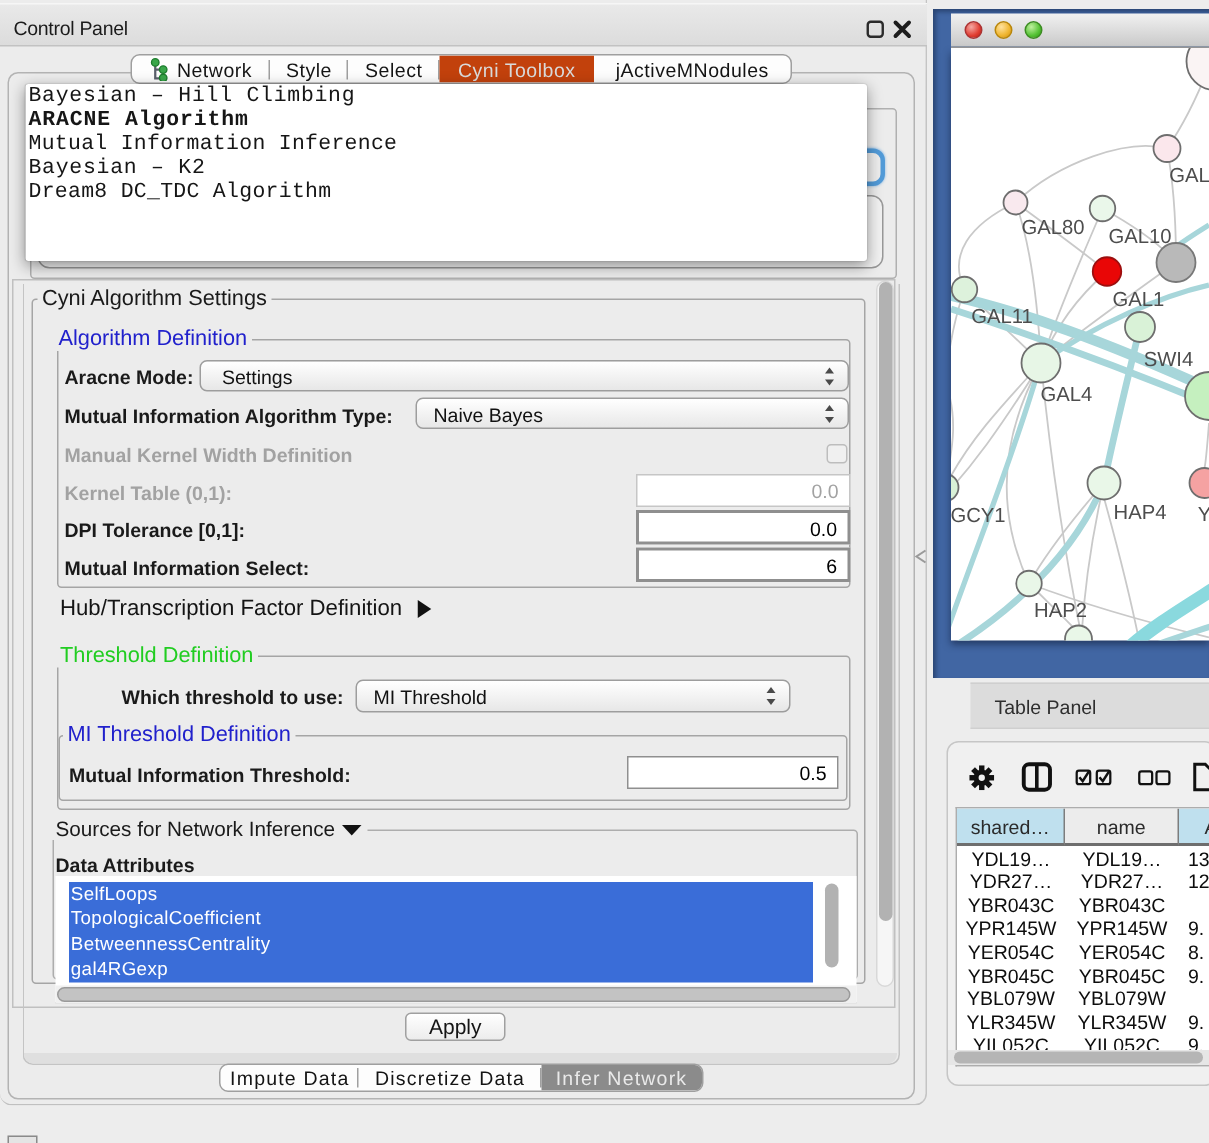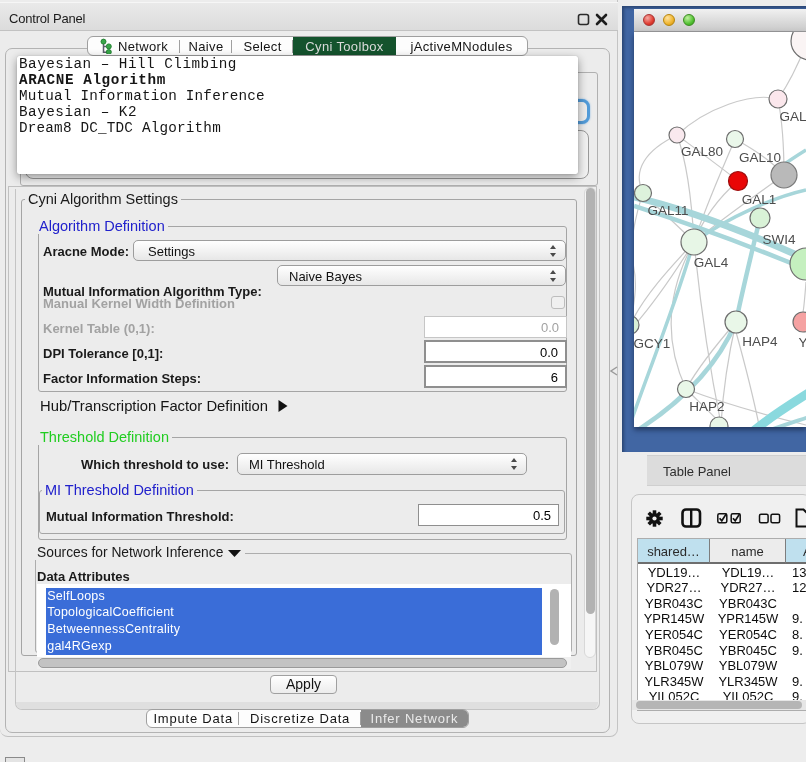--- a/index.html
+++ b/index.html
@@ -19,21 +19,21 @@
 #cpbox { left:5px; top:48px; width:605px; height:685px; border:1px solid #b3b3b3;
   border-radius:7px; background:#ececec; }
 
 
 .seg { position:absolute; display:flex; border:1px solid #9f9f9f; border-radius:6px;
   background:#fdfdfd; overflow:hidden; font-size:13px; color:#141414; }
 .seg div { display:flex; align-items:center; justify-content:center;
   background-image:linear-gradient(#a0a0a0,#a0a0a0); background-size:1px 13px;
   background-position:right center; background-repeat:no-repeat; }
 .seg div:last-child { background-image:none; }
-.seg .sel { background:#14532d; color:#dadada; }
+.seg .sel { background:#c2410c; color:#dadada; }
 #toptabs { left:87px; top:36px; width:441px; height:20px; letter-spacing:0.35px; }
 
 
 .grp { position:absolute; border:1px solid #a5a5a5; border-radius:3px; }
 .grp .lbl { position:absolute; top:-9px; left:3px; background:#ececec; padding:0 3px;
   font-size:14.5px; white-space:nowrap; }
 .blue { color:#2121cc; }
 .green { color:#21cd21; }
 .bold { font-weight:bold; }
 .lab { position:absolute; font-size:13px; font-weight:bold; color:#1a1a1a; white-space:nowrap; }
@@ -114,56 +114,56 @@
   <div class="abs" style="left:300px;top:99px;width:290px;height:25px;border:3px solid #529bd8;border-radius:8px;background:#ededed;box-shadow:0 0 2px #7ab1e2"></div>
 
   <div id="toptabs" class="seg abs">
     <div style="width:92px">
       <svg width="13" height="16" viewBox="0 0 13 16" style="margin-right:5px">
         <path d="M3.5 5 V14.2 H6.4 M3.5 8.4 H6.4" stroke="#5a5f6b" stroke-width="1.5" fill="none"></path>
         <circle cx="3.5" cy="3.6" r="2.5" fill="#39a649" stroke="#1e7d2e" stroke-width="0.9"></circle>
         <circle cx="8.8" cy="8.4" r="2.5" fill="#39a649" stroke="#1e7d2e" stroke-width="0.9"></circle>
         <circle cx="8.8" cy="14" r="2.5" fill="#39a649" stroke="#1e7d2e" stroke-width="0.9"></circle>
       </svg>Network</div>
-    <div style="width:52px">Naive</div>
+    <div style="width:52px">Style</div>
     <div style="width:61px">Select</div>
     <div class="sel" style="width:103px">Cyni Toolbox</div>
     <div style="width:131px">jActiveMNodules</div>
   </div>
 
   <div class="grp abs" style="left:21px;top:199px;width:556px;height:457px">
     <span class="lbl" style="color:#1a1a1a">Cyni Algorithm Settings</span>
   </div>
 
   <div class="grp abs" style="left:38px;top:226px;width:529px;height:166px">
     <span class="lbl blue" style="left:-3px">Algorithm Definition</span>
   </div>
   <span class="lab" style="left:43px;top:244px">Aracne Mode:</span>
   <div class="combo abs" style="left:133px;top:240px;width:433px;height:21px">
     <span class="tx" style="left:14px">Settings</span>
     <span class="tri-u" style="right:9px;top:4px"></span>
       <span class="tri-d" style="right:9px;top:12px"></span>
   </div>
-  <span class="lab" style="left:43px;top:284px">Mutual Information Algorithm Type:</span>
+  <span class="lab" style="left:43px;top:270px">Mutual Information Algorithm Type:</span>
   <div class="combo abs" style="left:277px;top:265px;width:289px;height:21px">
     <span class="tx">Naive Bayes</span>
     <span class="tri-u" style="right:9px;top:4px"></span>
       <span class="tri-d" style="right:9px;top:12px"></span>
   </div>
   <span class="lab dis" style="left:43px;top:296px">Manual Kernel Width Definition</span>
   <div class="abs" style="left:551px;top:296px;width:14px;height:13px;border:1px solid #bdbdbd;border-radius:3px;background:#f0f0f0"></div>
   <span class="lab dis" style="left:43px;top:321px">Kernel Table (0,1):</span>
   <div class="inp abs" style="left:424px;top:316px;width:143px;height:22px;border:1px solid #c6c6c6">
       <span class="dis">0.0</span>
     </div>
   <span class="lab" style="left:43px;top:346px">DPI Tolerance [0,1]:</span>
   <div class="inp abs" style="left:424px;top:340px;width:143px;height:23px;border:2px solid #8f8f8f">
       <span>0.0</span>
     </div>
-  <span class="lab" style="left:43px;top:371px">Factor Information Steps:</span>
+  <span class="lab" style="left:43px;top:371px">Mutual Information Select:</span>
   <div class="inp abs" style="left:424px;top:365px;width:143px;height:23px;border:2px solid #8f8f8f">
       <span>6</span>
     </div>
 
   <span class="abs" style="left:40px;top:398px;font-size:14.8px;color:#141414">Hub/Transcription Factor Definition</span>
   <svg class="abs" style="left:276px;top:399px" width="13" height="14">
       <path d="M2.5 1 L11.5 7 L2.5 13 Z" fill="#111"></path>
     </svg>
 
   <div class="grp abs" style="left:38px;top:437px;width:529px;height:103px">

